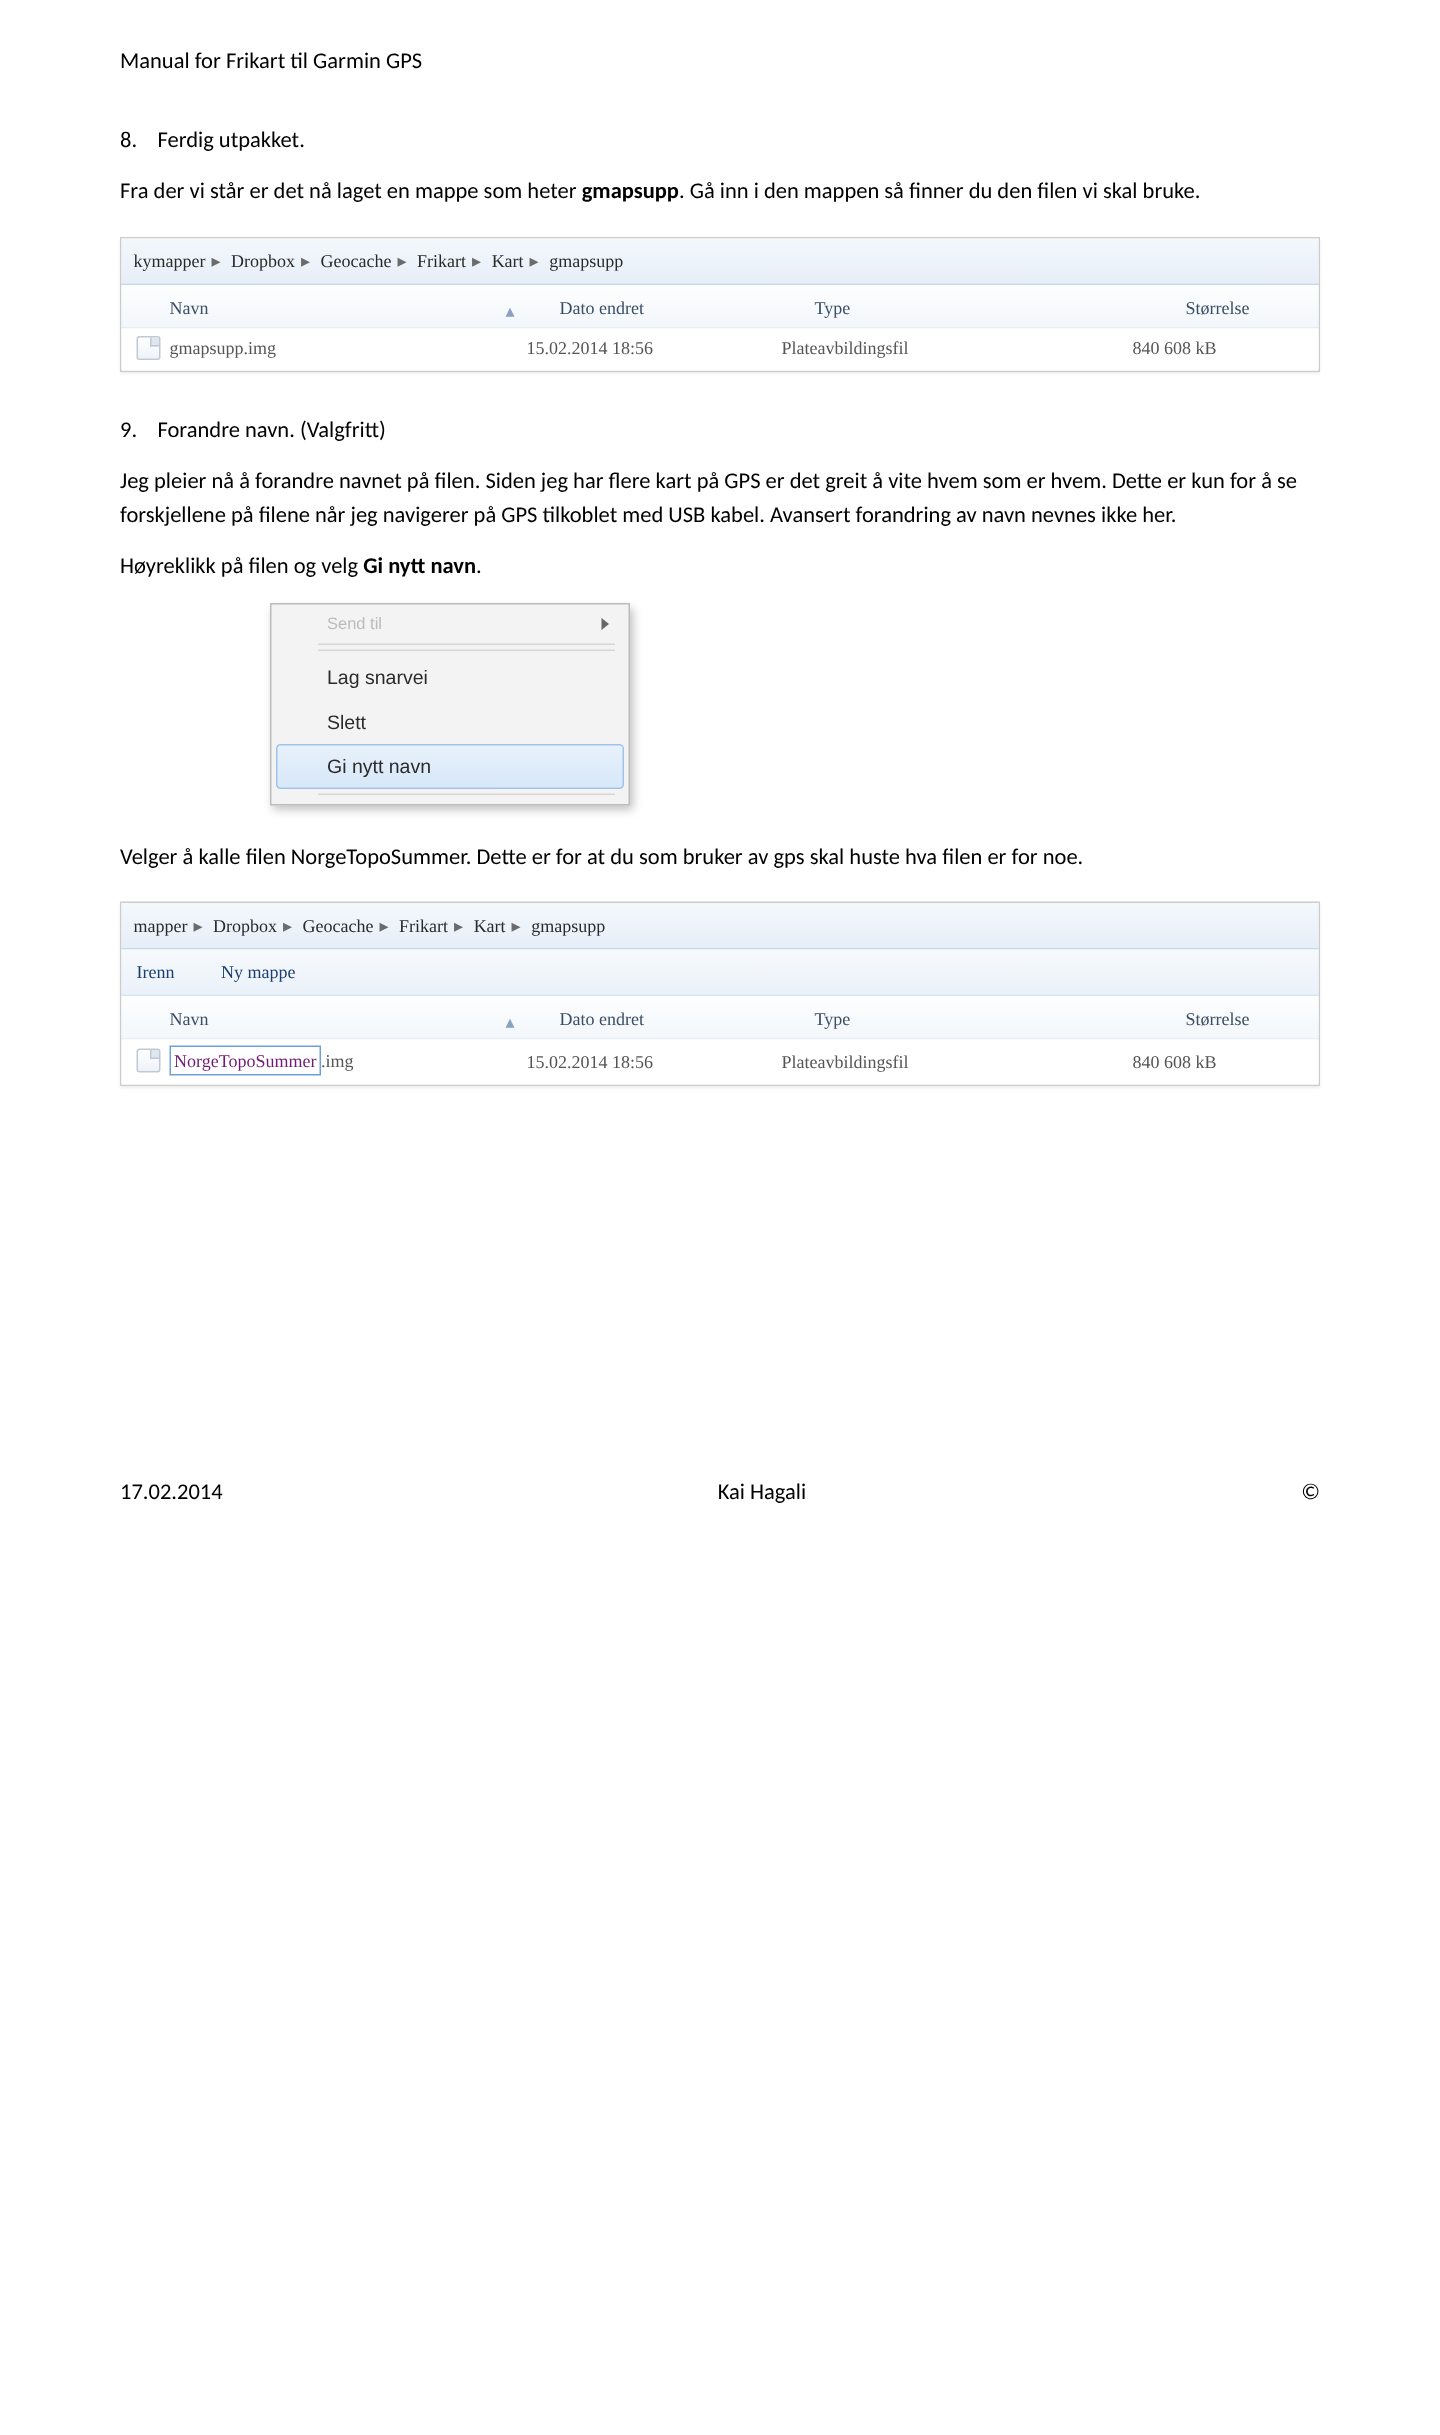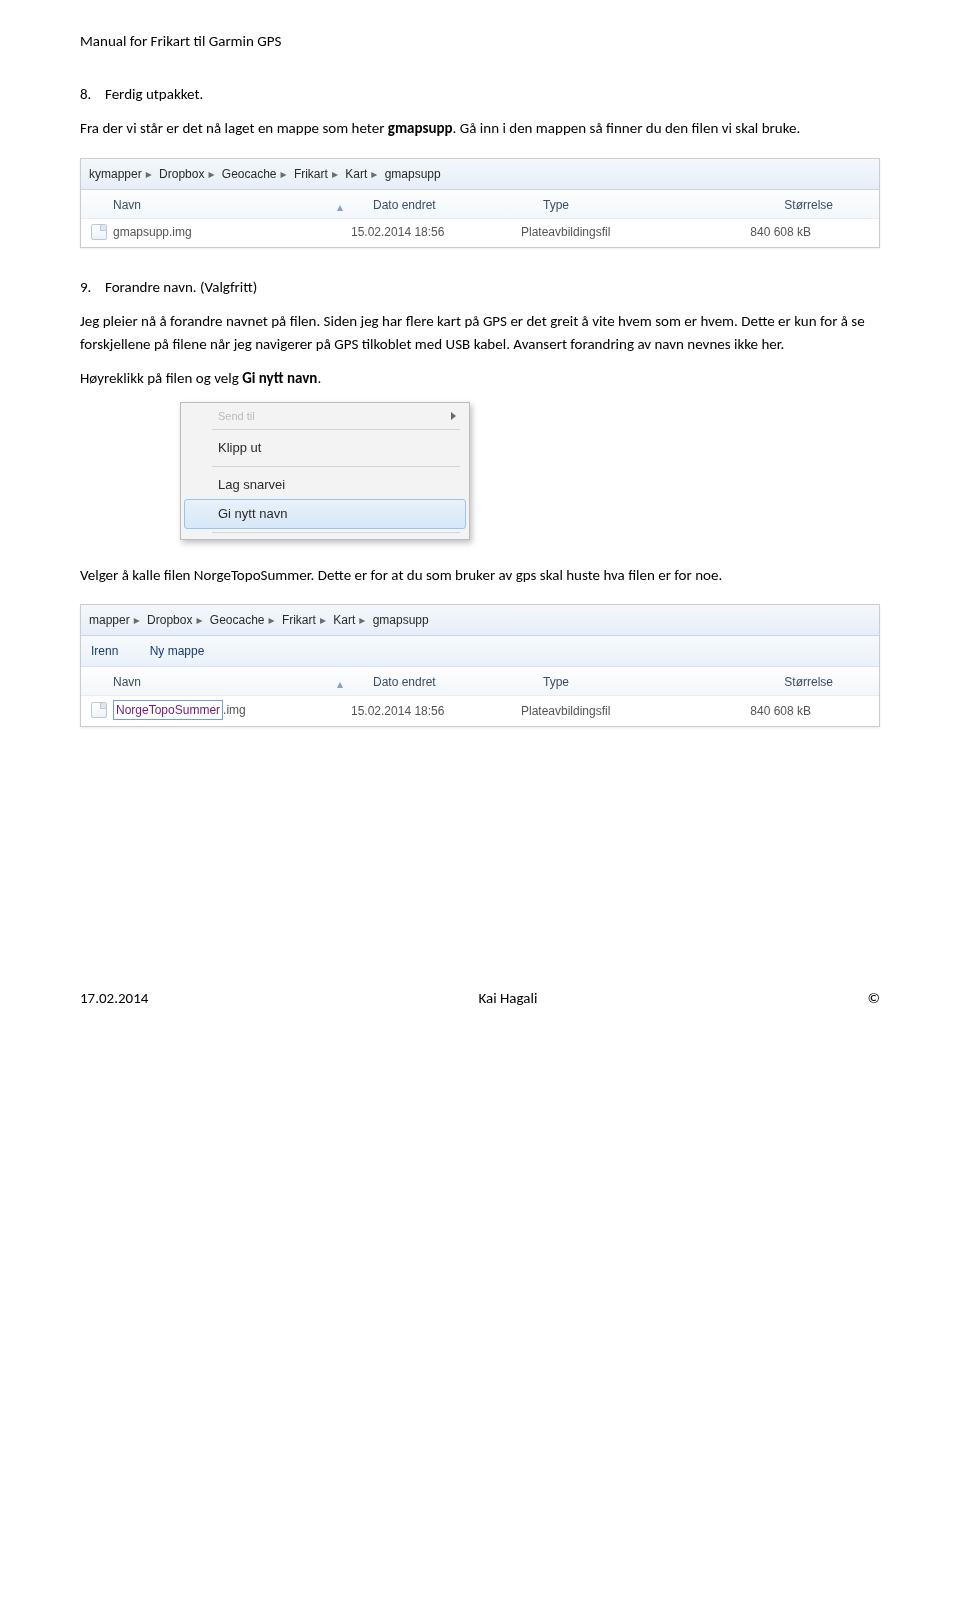--- a/index.html
+++ b/index.html
@@ -15,21 +15,21 @@
   .header-title { font-size: 15px; margin-bottom: 30px; }
   .para { margin-bottom: 12px; }
   .section-gap { margin-top: 28px; }
   .bold { font-weight: bold; }
 
   
   .win-shot {
     border: 1px solid #ccc;
     background: #fff;
     margin: 18px 0 28px 0;
-    font-family: Liberation Sans, sans-serif;
+    font-family: Liberation Serif, serif;
     font-size: 12px;
     color: #333;
     width: 100%;
     box-shadow: 0 1px 2px rgba(0,0,0,0.08);
   }
   .win-shot .breadcrumb {
     background: linear-gradient(#f4f8fc, #e6eef8);
     border-bottom: 1px solid #c7d6e8;
     padding: 6px 8px;
     color: #2a2a2a;
@@ -81,21 +81,21 @@
   .rename-box {
     border: 1px solid #6ea0d8;
     padding: 0 2px;
     background: #fff;
     color: #701a75;
   }
 
   
   .context-menu-wrap {
     margin: 12px 0 24px 100px;
-    width: 290px;
+    width: 240px;
     font-family: "Segoe UI", Tahoma, sans-serif;
     font-size: 13px;
     color: #2b2b2b;
   }
   .context-menu {
     background: #f3f3f3;
     border: 1px solid #bcbcbc;
     box-shadow: 2px 3px 6px rgba(0,0,0,0.25);
     padding: 3px;
   }
@@ -175,23 +175,23 @@
 </div>
 <div class="para">Jeg pleier nå å forandre navnet på filen. Siden jeg har flere kart på GPS er det greit å vite hvem som er hvem. Dette er kun for å se forskjellene på filene når jeg navigerer på GPS tilkoblet med USB kabel. Avansert forandring av navn nevnes ikke her.</div>
 <div class="para">
   <span>Høyreklikk på filen og velg </span><span class="bold">Gi nytt navn</span><span>.</span>
 </div>
 
 <div class="context-menu-wrap">
   <div class="context-menu">
     <div class="item ghost"><span>Send til</span><span class="arrow"></span></div>
     <div class="sep"></div>
-    <div class="item">Klipp ut</div>
     <div class="sep"></div>
     <div class="item">Lag snarvei</div>
+    <div class="item">Slett</div>
     <div class="item selected">Gi nytt navn</div>
     <div class="sep"></div>
   </div>
 </div>
 
 <div class="para">Velger å kalle filen NorgeTopoSummer. Dette er for at du som bruker av gps skal huste hva filen er for noe.</div>
 
 <div class="win-shot">
   <div class="breadcrumb">
     <span>mapper</span><span class="sep">▸</span>

